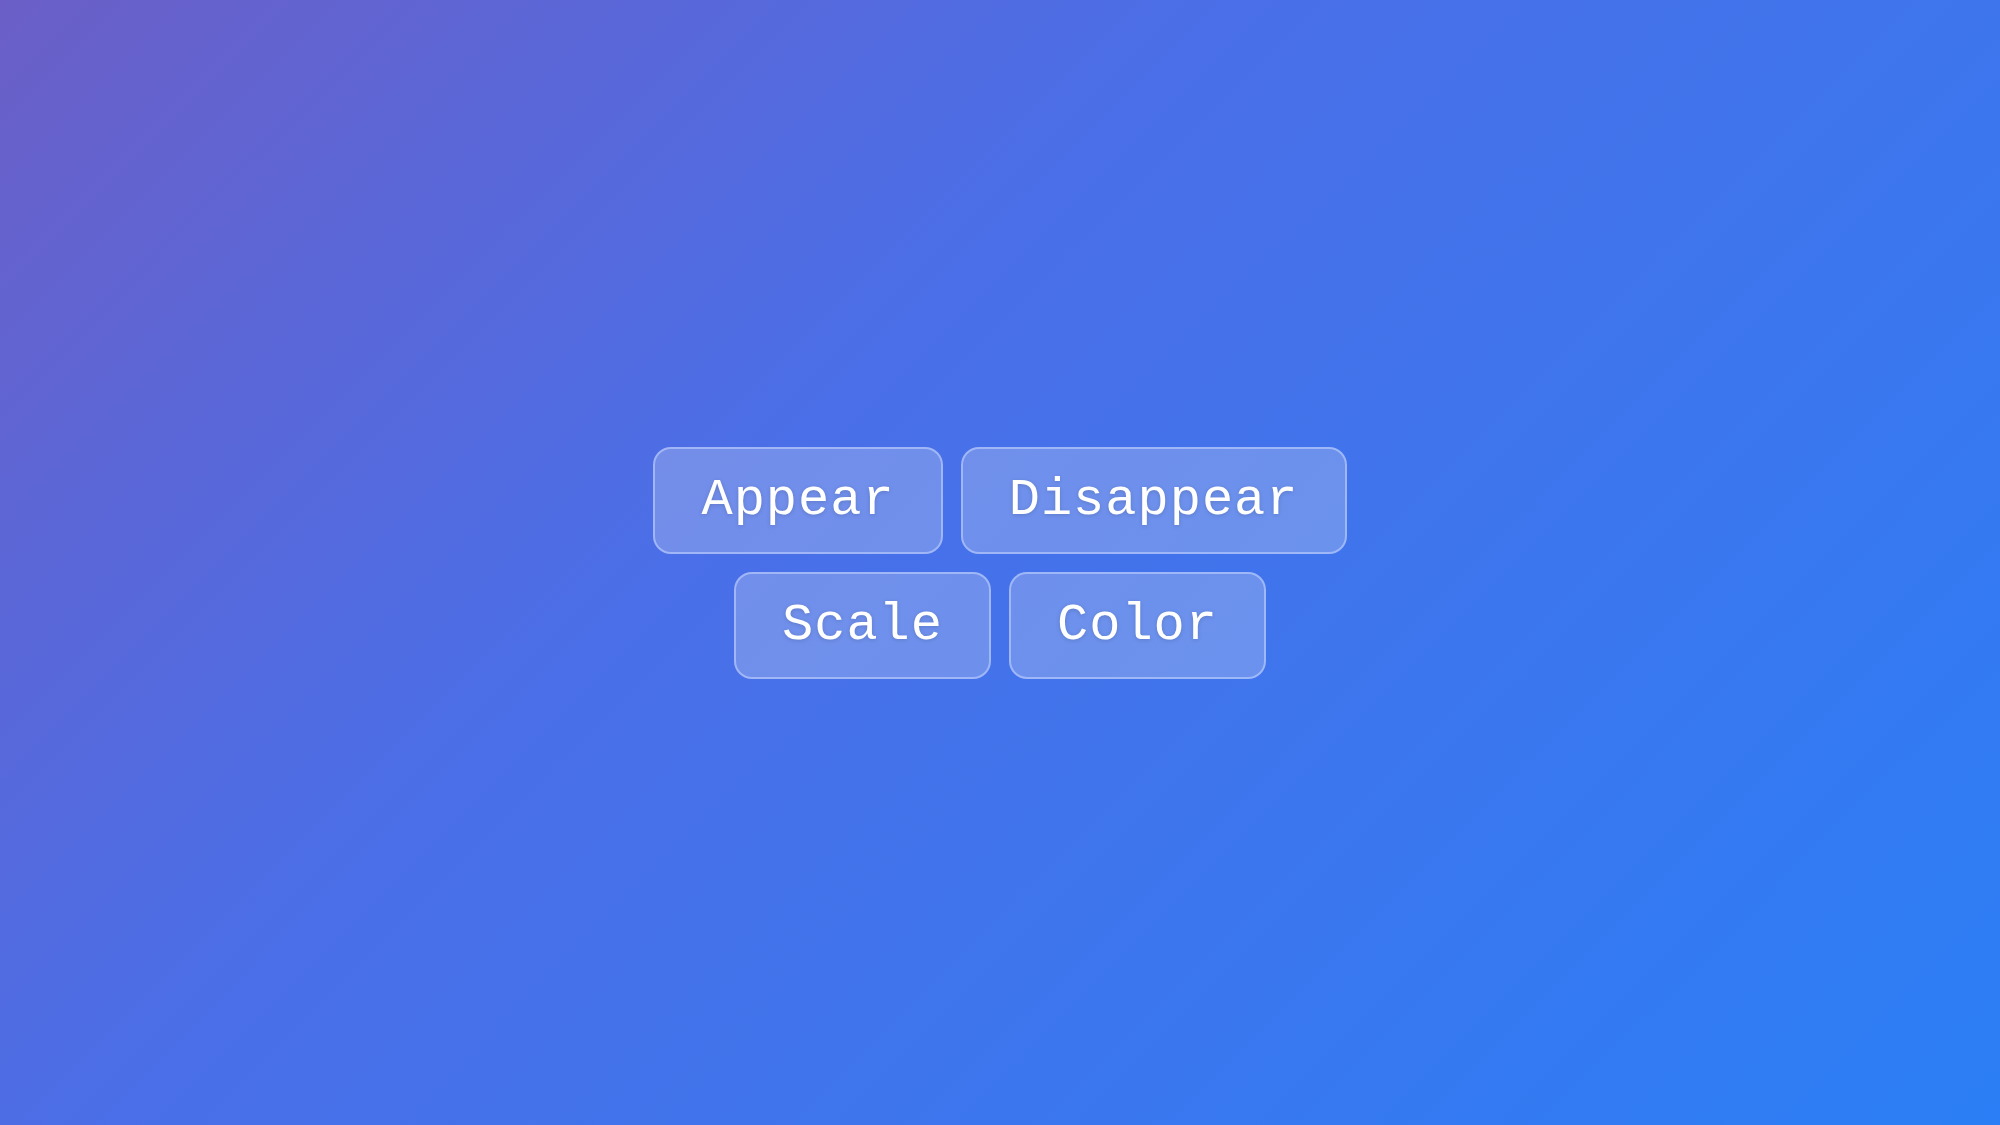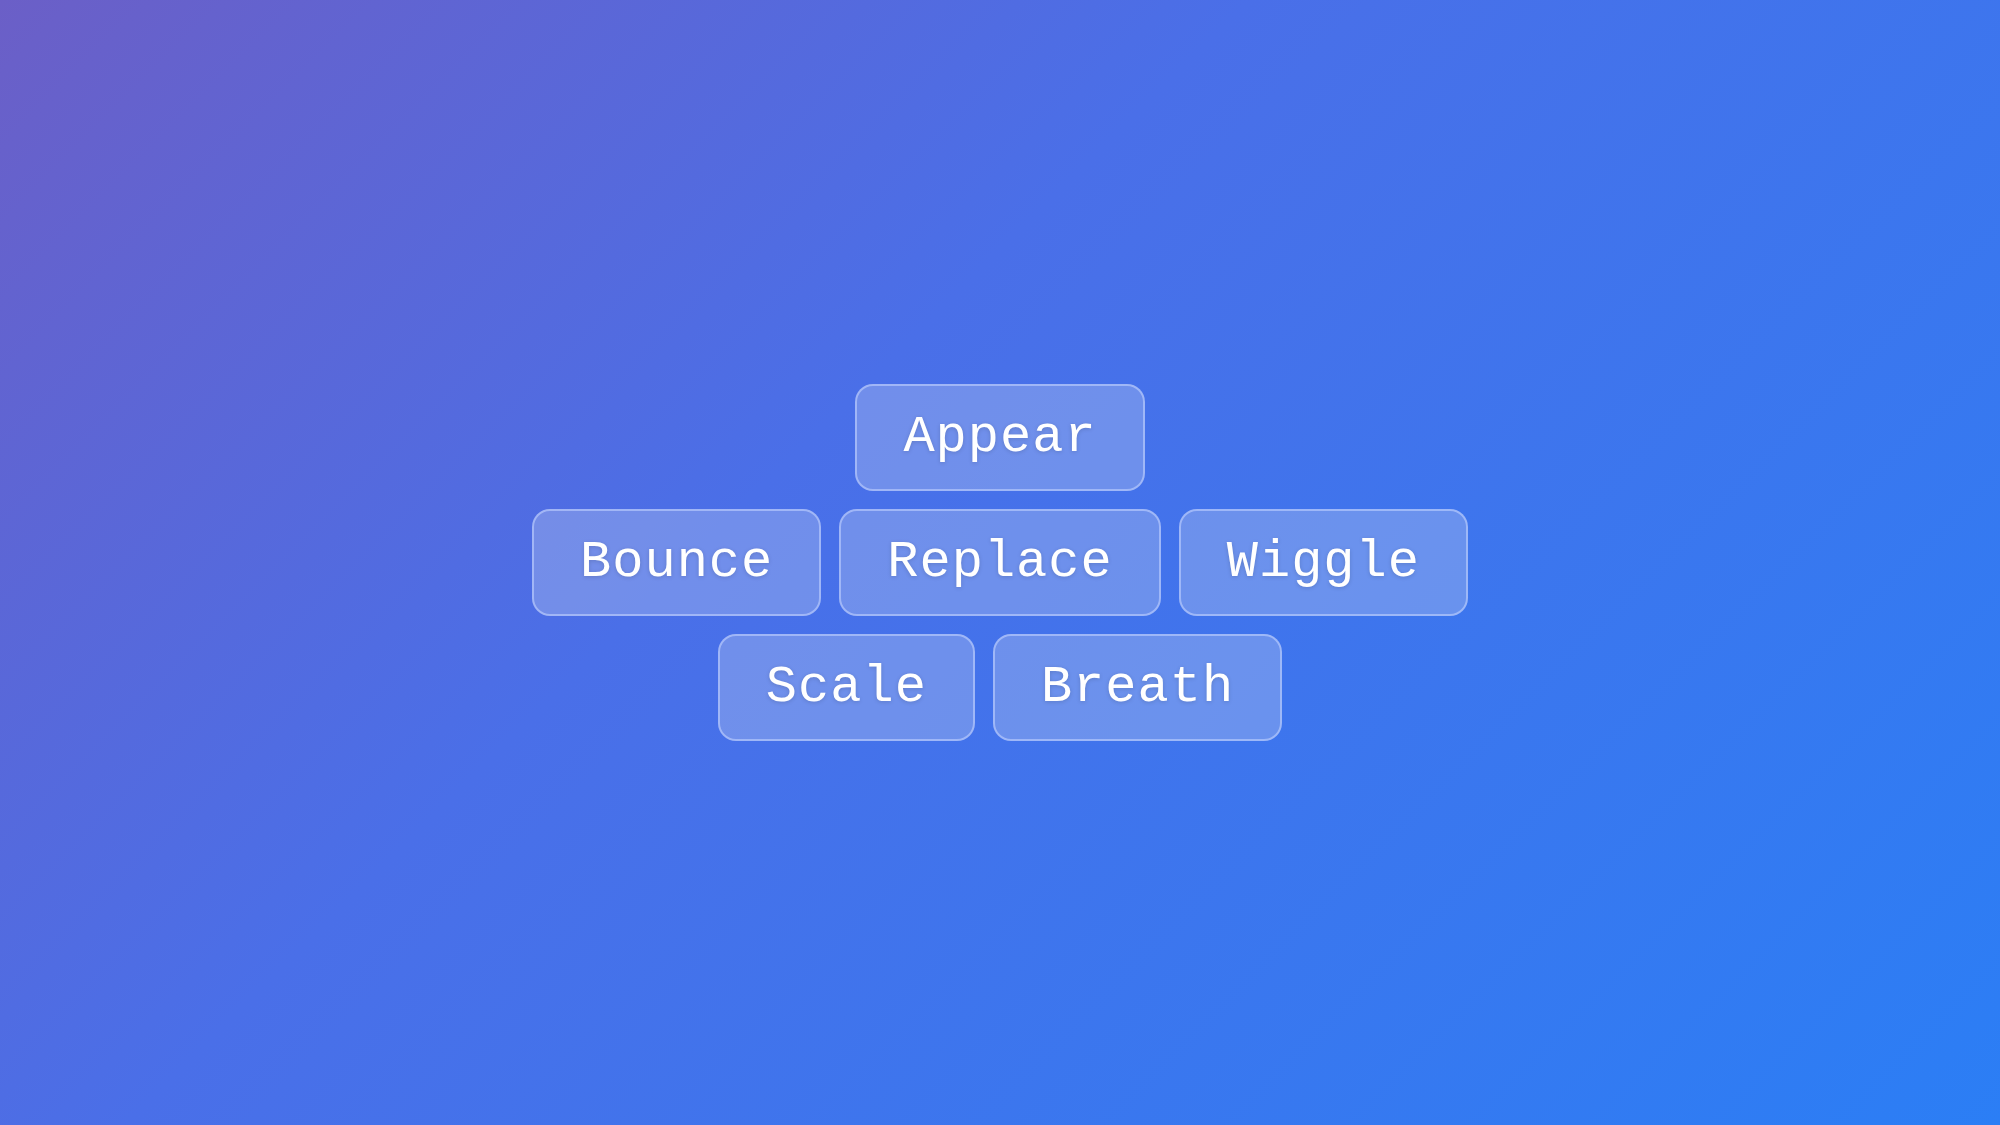--- a/index.html
+++ b/index.html
@@ -48,23 +48,19 @@
       transition: background 0.2s;
       white-space: nowrap;
     }
   </style>
 </head>
 <body>
 
 <div class="button-grid">
   <div class="button-row">
     <button class="anim-btn">Appear</button>
-  </div>
-  <div class="button-row">
-    <button class="anim-btn">Bounce</button>
-    <button class="anim-btn">Replace</button>
-    <button class="anim-btn">Wiggle</button>
+    <button class="anim-btn">Disappear</button>
   </div>
   <div class="button-row">
     <button class="anim-btn">Scale</button>
-    <button class="anim-btn">Breath</button>
+    <button class="anim-btn">Color</button>
   </div>
 </div>
 
 </body></html>

